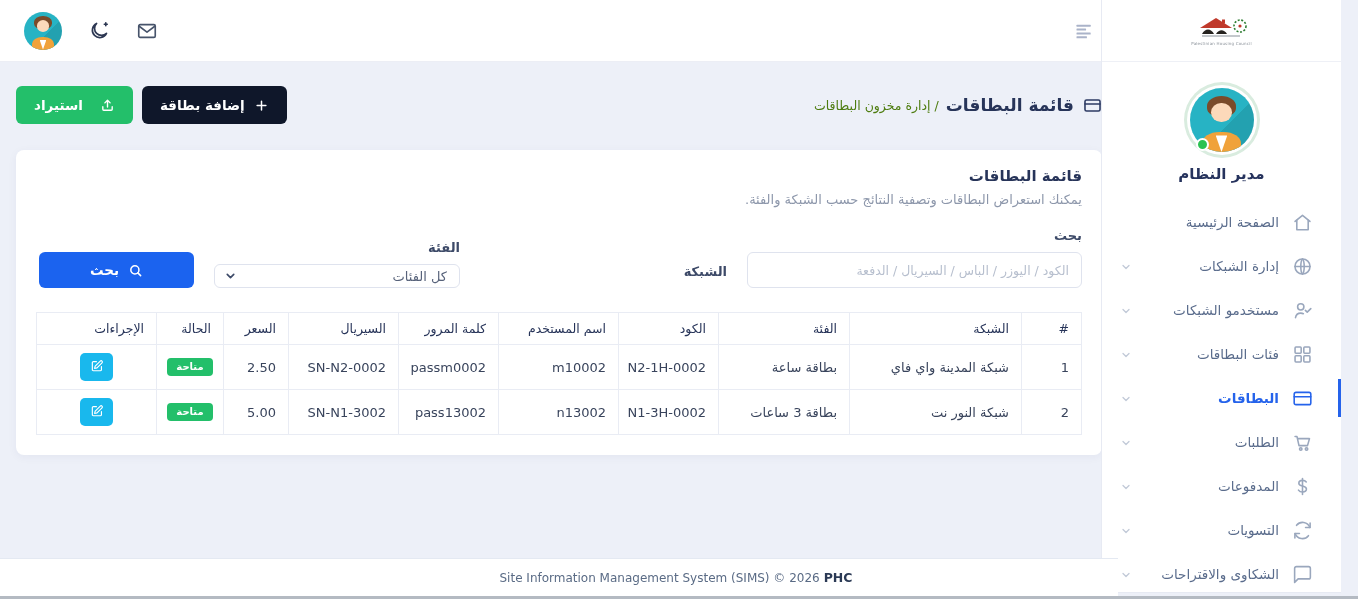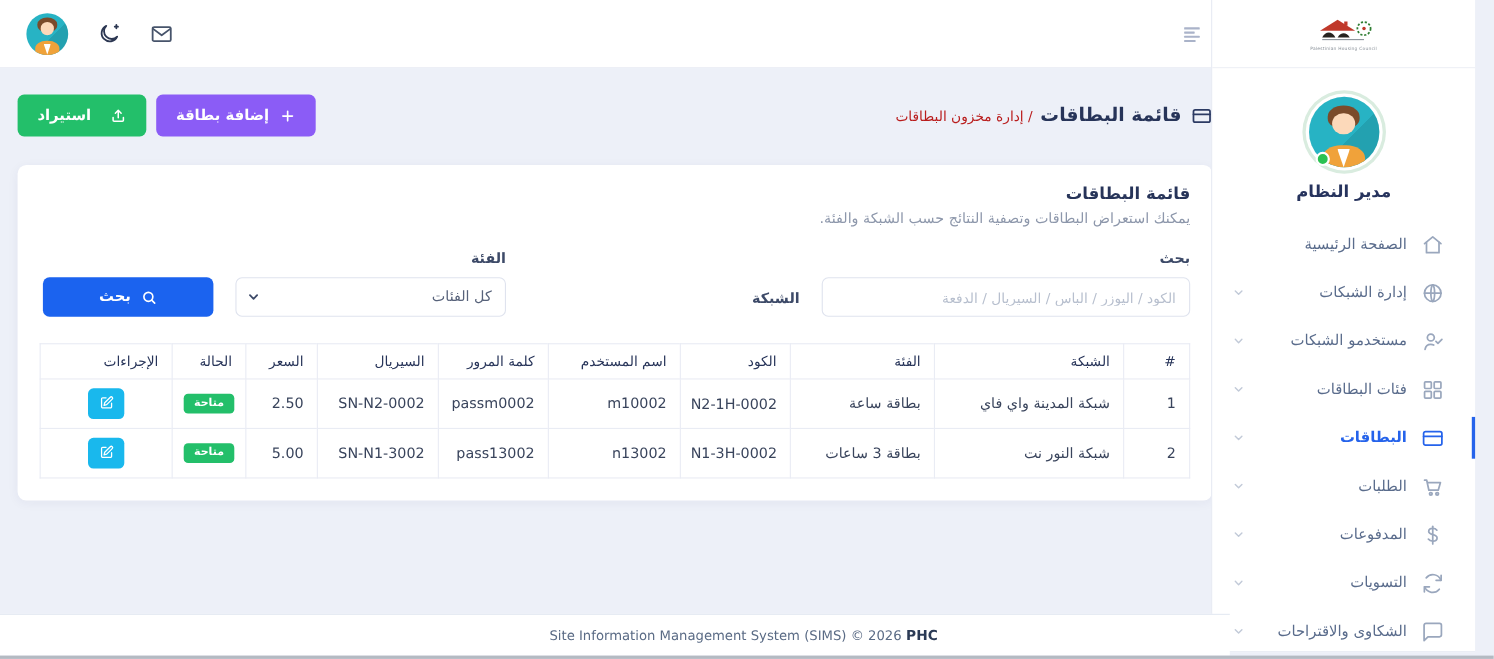--- a/index.html
+++ b/index.html
@@ -44,43 +44,43 @@
   .tb-mail { color:#47546b; }
   .tb-menu { margin-left:auto; width:20px; height:20px; color:#aab3c9; cursor:pointer; }
   .tb-menu svg { width:100%; height:100%; }
 
   .content { position:absolute; top:62px; left:0; right:0; bottom:41px; background:#edf0f8; padding:24px 16px; direction:rtl; overflow:hidden; }
   .page-head { display:flex; align-items:center; justify-content:space-between; }
   .breadcrumb { display:flex; align-items:center; }
   .bc-icon { width:19px; height:19px; color:#2c3a63; margin-left:9px; }
   .bc-icon svg { width:100%; height:100%; }
   .bc-title { font-size:17px; font-weight:bold; color:#273459; }
-  .bc-path { font-size:12.5px; color:#b91c1c; margin-right:7px; }
+  .bc-path { font-size:12.5px; color:#4d7c0f; margin-right:7px; }
   .head-actions { display:flex; gap:9px; }
   .btn { height:38px; border:none; border-radius:6px; color:#fff; font-size:13.5px; font-weight:bold;
          display:flex; align-items:center; gap:9px; padding:0 18px; cursor:pointer; font-family:inherit; }
   .btn svg { width:15px; height:15px; }
-  .btn-blue { background:#8b5cf6; }
+  .btn-blue { background:#0f172a; }
   .btn-green { background:#23bf6a;gap:17px; }
 
   .panel { margin-top:26px; background:#fff; border-radius:8px; padding:17px 20px 20px;
            box-shadow:0 2px 10px rgba(30,40,90,.05); }
   .panel-title { font-size:15px; font-weight:bold; color:#273459; }
   .panel-sub { margin-top:7px; font-size:13px; color:#8d97ab; }
 
   .filters { display:flex; gap:20px; margin-top:21px; align-items:flex-end; }
   .fgroup { display:flex; flex-direction:column; }
   .fgroup label { font-size:13px; color:#3d4a68; margin-bottom:9px; font-weight:bold; }
   .f-search { width:335px; }
   .f-net { width:247px; }
   .f-cat { width:246px; }
   .txt-input { height:36px; border:1px solid #dfe3ee; border-radius:6px; padding:0 12px; font-size:12.5px;
                color:#3d4a68; background:#fff; width:100%; outline:none; font-family:inherit; }
   .txt-input::placeholder { color:#b7bfce; }
-  .select-box { position:relative; height:36px; border:1px solid #dfe3ee; border-radius:6px; background:#fff;
+  .select-box { position:relative; height:24px; border:1px solid #dfe3ee; border-radius:6px; background:#fff;
                 display:flex; align-items:center; padding:0 12px 0 24px; font-size:13px; color:#57627a; cursor:pointer; }
   .select-box .schev { position:absolute; left:9px; top:50%; transform:translateY(-50%); width:13px; height:13px; color:#3d4a68; }
   .select-box .schev svg { width:100%; height:100%; }
   .search-btn { width:155px; height:36px; background:#1b63ef; border:none; border-radius:6px; color:#fff;
                 font-size:13.5px; font-weight:bold; display:flex; align-items:center; justify-content:center; gap:9px;
                 cursor:pointer; font-family:inherit; }
   .search-btn svg { width:15px; height:15px; }
 
   table.cards { margin-top:24px; width:100%; border-collapse:collapse; table-layout:fixed; }
   .cards th, .cards td { border:1px solid #e9ecf4; padding:0 12px; text-align:right; overflow:hidden; white-space:nowrap; }

